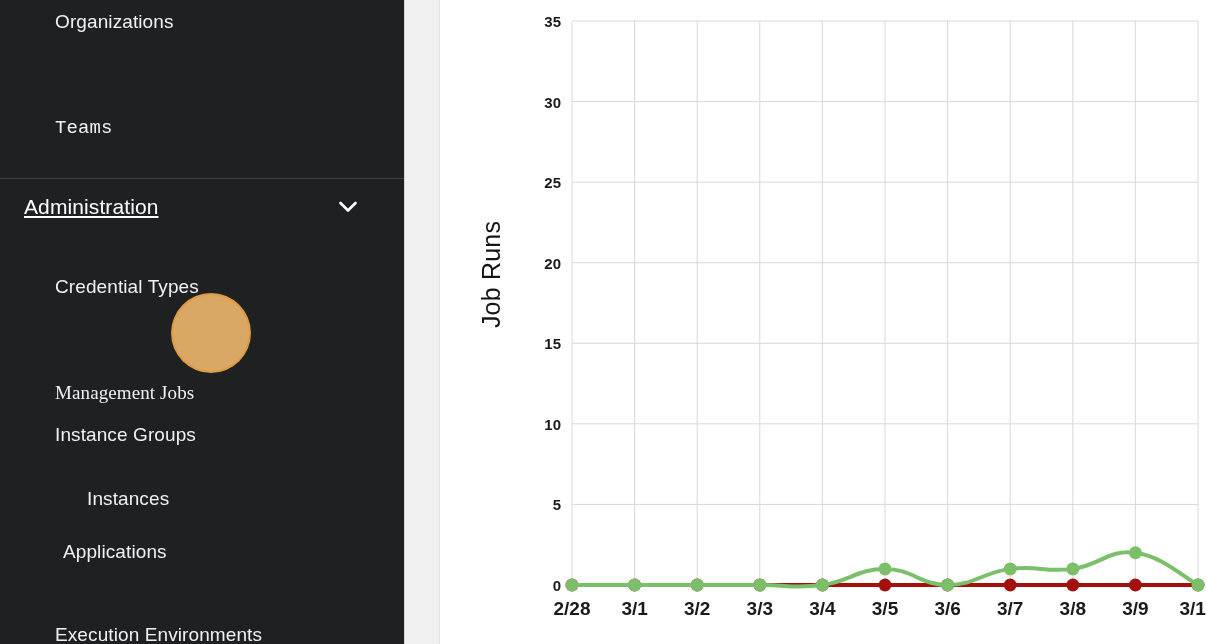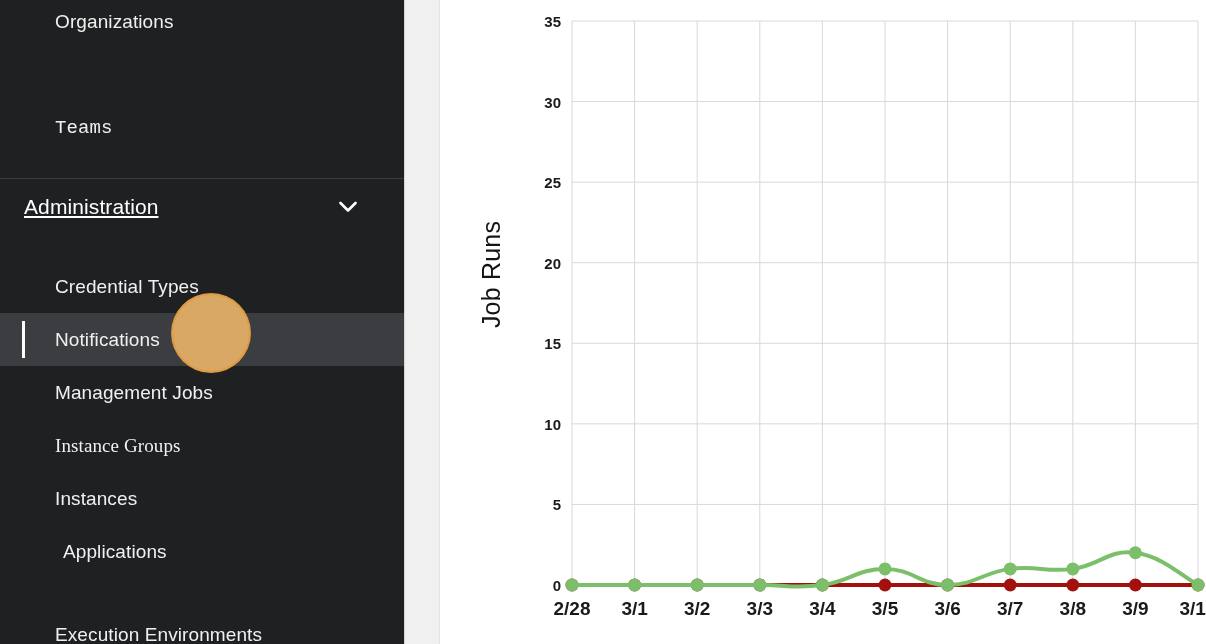--- a/index.html
+++ b/index.html
@@ -128,31 +128,27 @@
         <span class="label">Administration</span>
         <span class="chev">
           <svg width="18" height="12" viewBox="0 0 18 12">
             <path d="M1.5 2 L9 9.5 L16.5 2" stroke="#ffffff" stroke-width="2.6" fill="none" stroke-linecap="round" stroke-linejoin="round"></path>
           </svg>
         </span>
       </div>
       <div class="nav-item nav-sub" style="top: 260px;">
         <span class="label">Credential Types</span>
       </div>
-      <div class="nav-item nav-sub active" style="top: 313px;">
-        <div class="accent"></div>
-        <span class="label">Notifications</span>
-      </div>
-      <div class="nav-item nav-sub" style="top: 366px;">
+      <div class="nav-item nav-sub" style="top: 366px; font-family: Liberation Serif, serif;">
         <span class="label">Management Jobs</span>
       </div>
-      <div class="nav-item nav-sub" style="top: 419px; font-family: Liberation Serif, serif;">
+      <div class="nav-item nav-sub" style="top: 408px;">
         <span class="label">Instance Groups</span>
       </div>
-      <div class="nav-item nav-sub" style="top: 472px;">
+      <div class="nav-item nav-sub" style="top: 472px; margin-left: 32px;">
         <span class="label">Instances</span>
       </div>
       <div class="nav-item nav-sub" style="top: 525px; padding-left: 8px;">
         <span class="label">Applications</span>
       </div>
       <div class="nav-item nav-sub" style="top: 593px; align-items: flex-end;">
         <span class="label">Execution Environments</span>
       </div>
     </nav>
 

